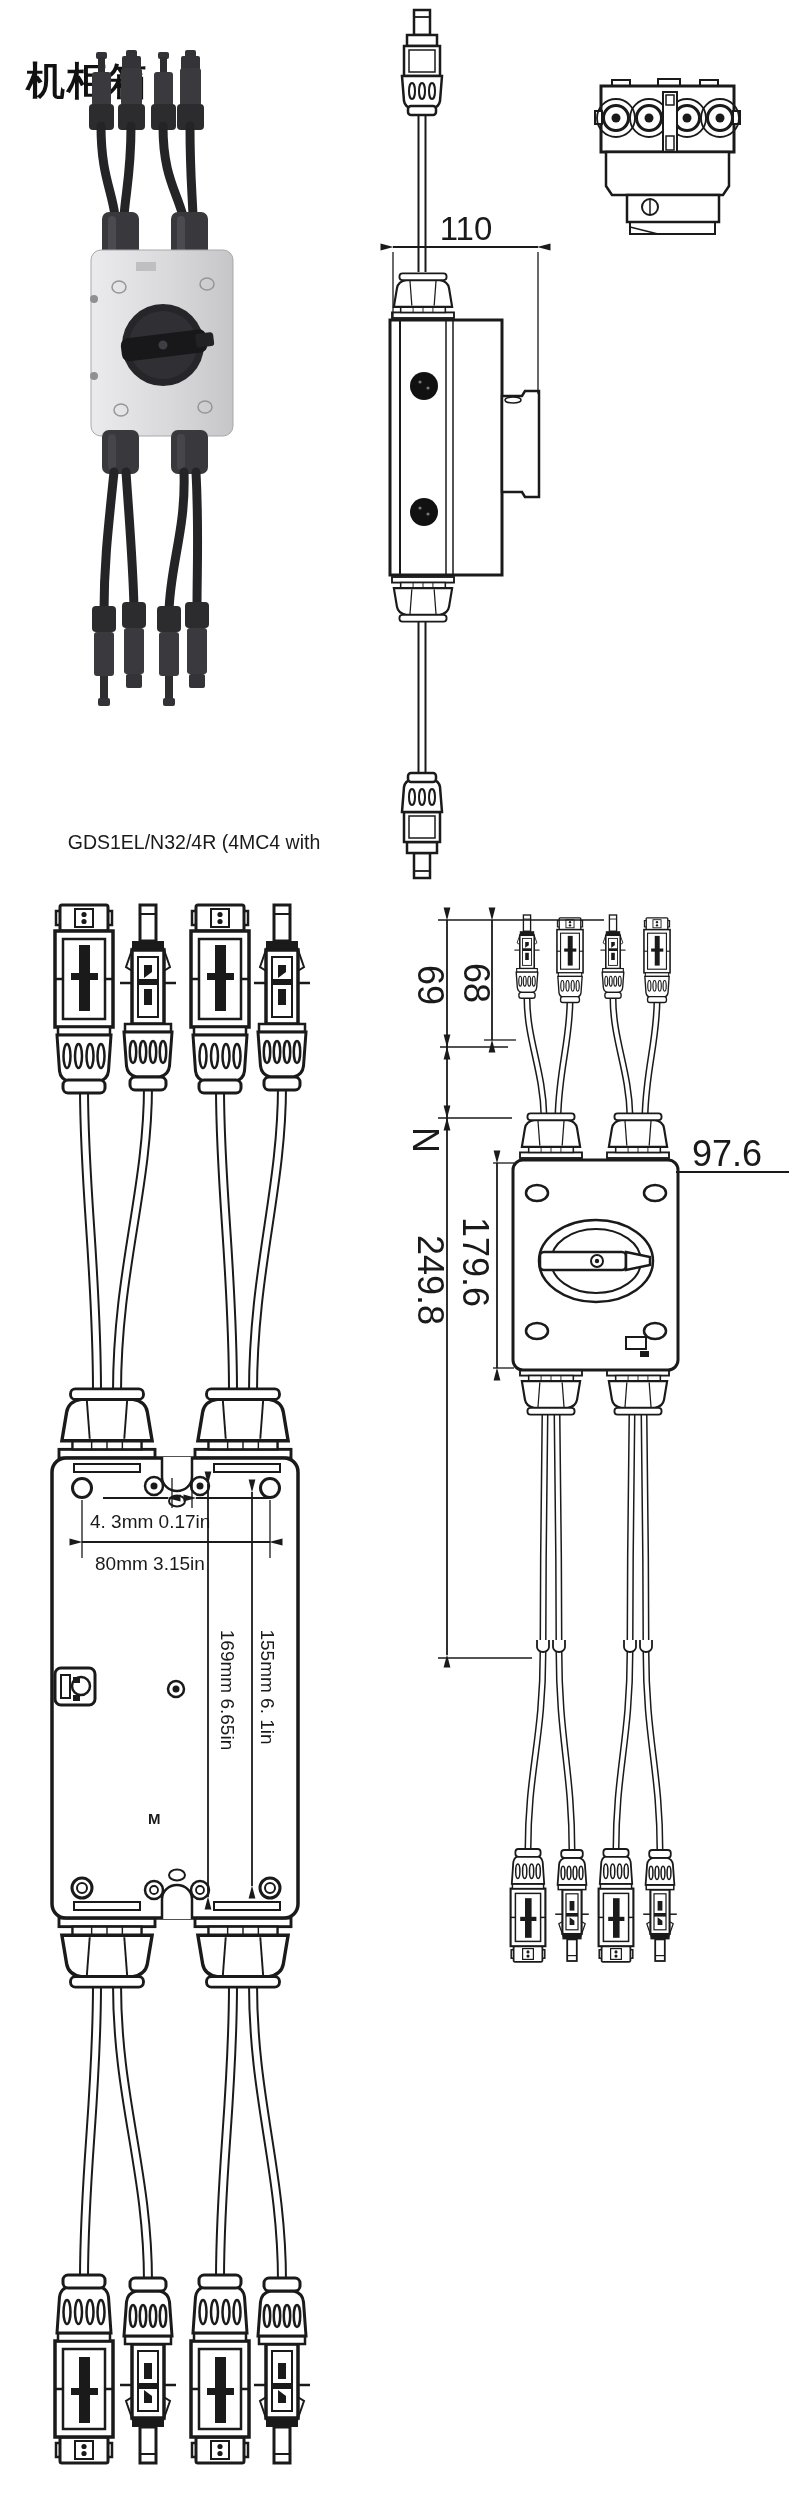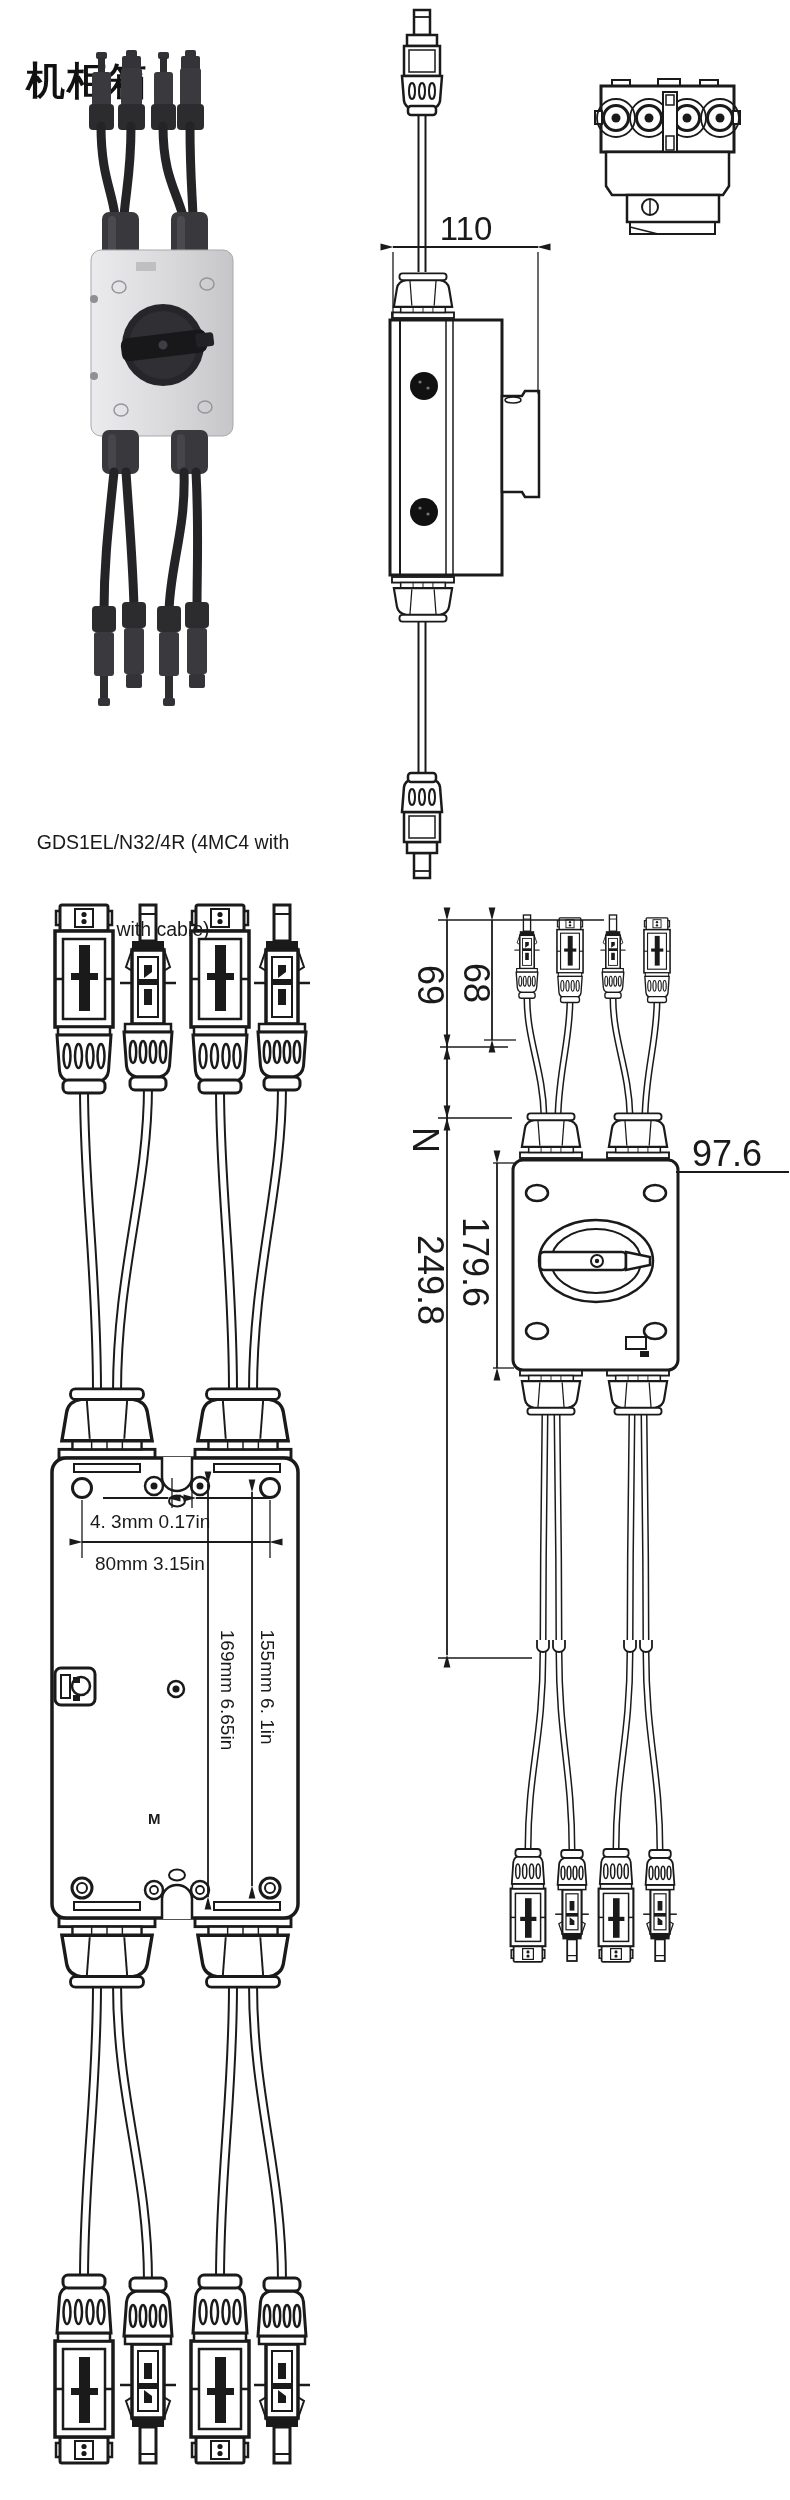--- a/index.html
+++ b/index.html
@@ -1,20 +1,20 @@
 <!DOCTYPE html>
 <html><head>
 <meta charset="utf-8">
 <style>
   html,body{margin:0;padding:0;background:#fff;}
   .page{position:relative;width:790px;height:2500px;background:#ffffff;overflow:hidden;
         font-family:"Liberation Sans",sans-serif;color:#111;}
   .title{position:absolute;left:26px;top:6px;font-size:39px;font-weight:600;letter-spacing:2px;
          font-family:"DejaVu Sans","Liberation Sans",sans-serif;margin-top:48px;}
-  .caption{position:absolute;left:1px;top:770px;width:324px;text-align:center;
+  .caption{position:absolute;left:32px;top:770px;width:324px;text-align:center;
            font-size:19.5px;line-height:29px;color:#1a1a1a;white-space:pre-wrap;}
   svg.art{position:absolute;left:0;top:0;}
   svg text{font-family:"Liberation Sans",sans-serif;}
 </style>
 </head>
 <body>
 
 <div class="page">
 
   <div class="title">机柜箱</div>
@@ -423,16 +423,15 @@
         <text transform="rotate(90 423 1140)" x="423" y="1140" text-anchor="middle" dominant-baseline="middle" font-size="36" fill="#1a1a1a" stroke="none">N</text>
         <text transform="rotate(90 428 1280)" x="428" y="1280" text-anchor="middle" dominant-baseline="middle" font-size="36" fill="#1a1a1a" stroke="none">249.8</text>
         <text transform="rotate(90 473 1262)" x="473" y="1262" text-anchor="middle" dominant-baseline="middle" font-size="36" fill="#1a1a1a" stroke="none">179.6</text>
         <text x="692" y="1166" font-size="36" fill="#1a1a1a" stroke="none">97.6</text>
       </g>
     </g>
   </svg>
 
   <div class="caption">
     <div>GDS1EL/N32/4R (4MC4 with</div>
-    <div>with cable)</div>
   </div>
 
 </div>
 
 </body></html>

